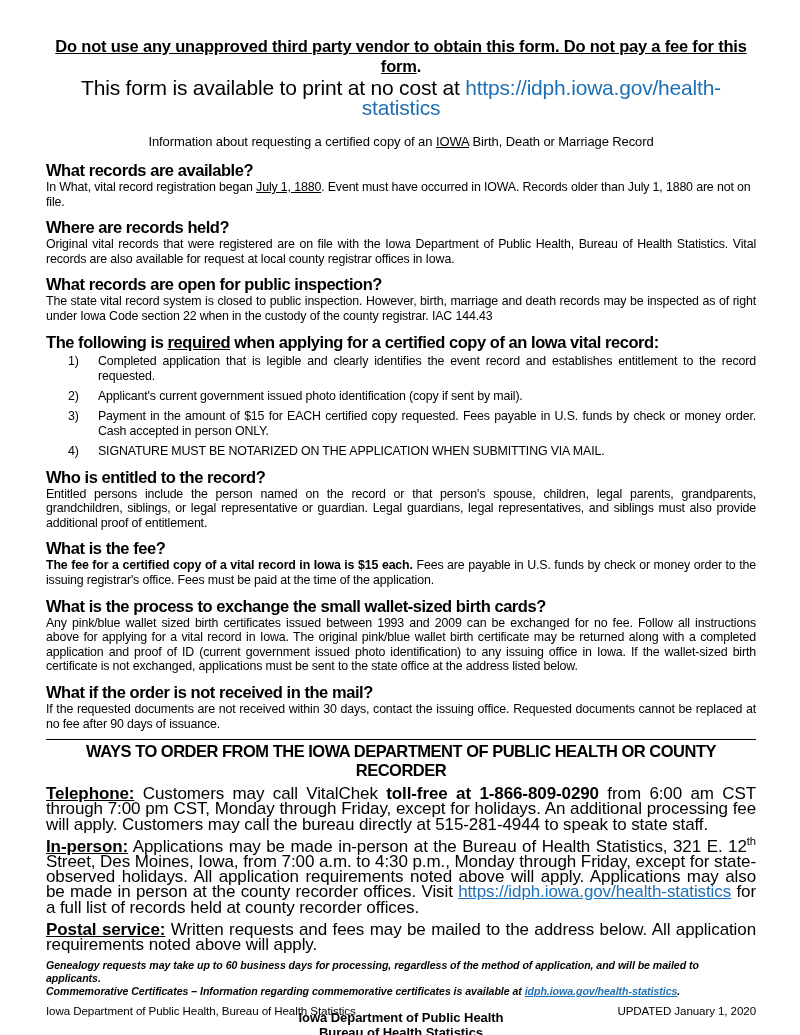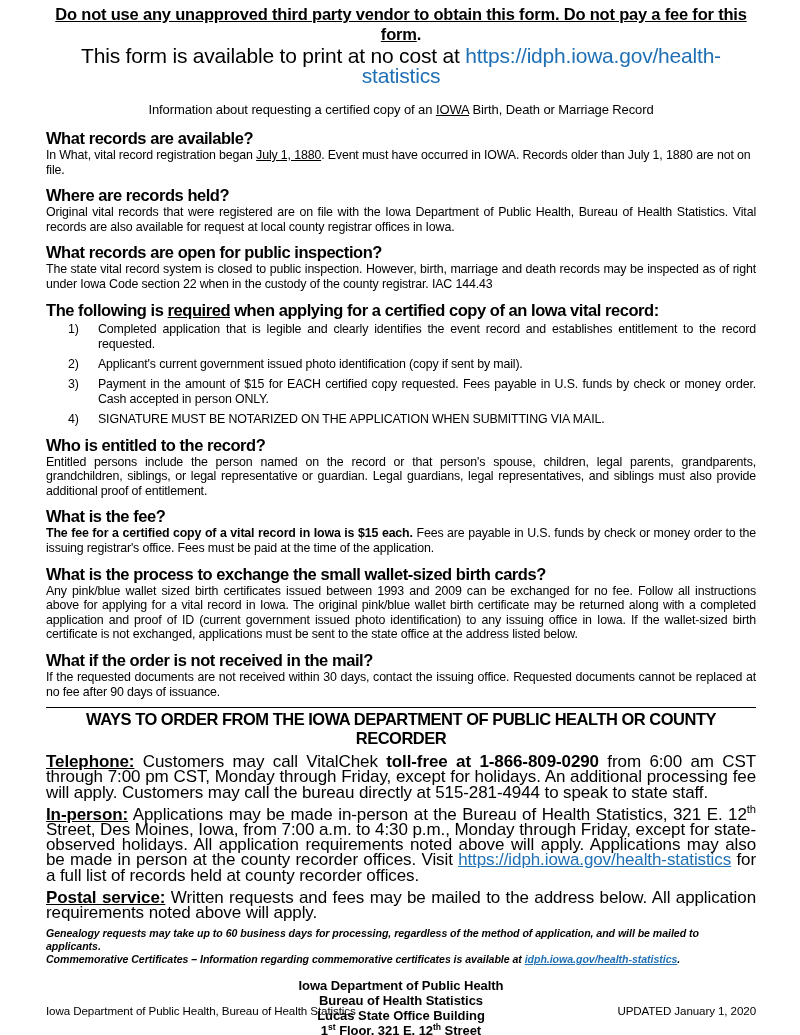--- a/index.html
+++ b/index.html
@@ -11,21 +11,21 @@
     width: 800px;
     height: 1035px;
     font-family: "Liberation Sans", sans-serif;
     color: #000000;
     -webkit-font-smoothing: none;
   }
   .page {
     width: 800px;
     height: 1035px;
     box-sizing: border-box;
-    padding: 4px 44px 10px 46px;
+    padding: 36px 44px 10px 46px;
     position: relative;
   }
 
   
   .hdr-line1 {
     text-align: center;
     font-weight: bold;
     font-size: 16.5px;
     line-height: 20px;
     letter-spacing: -0.2px;

